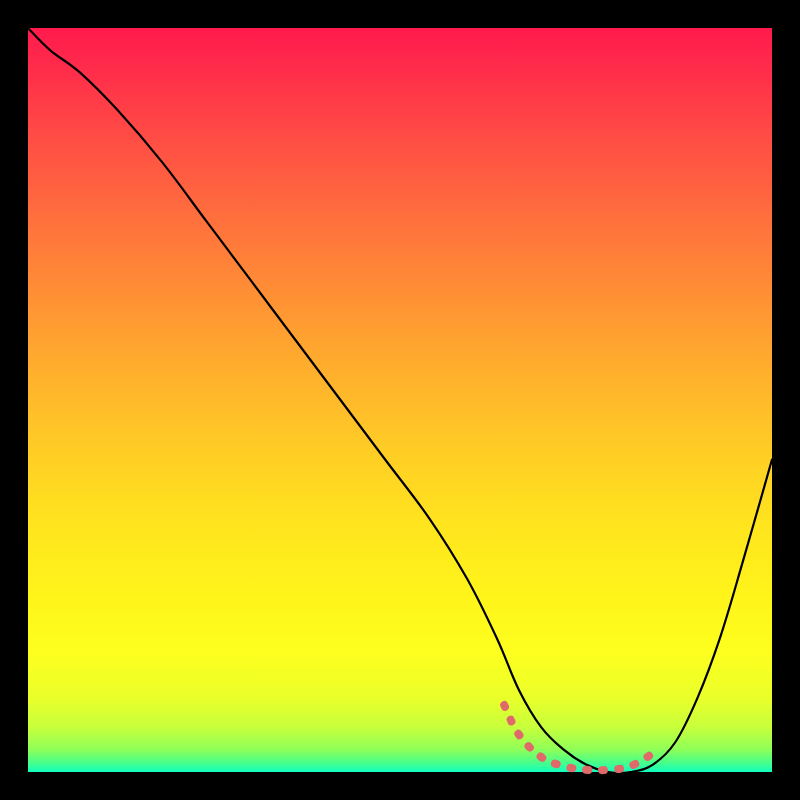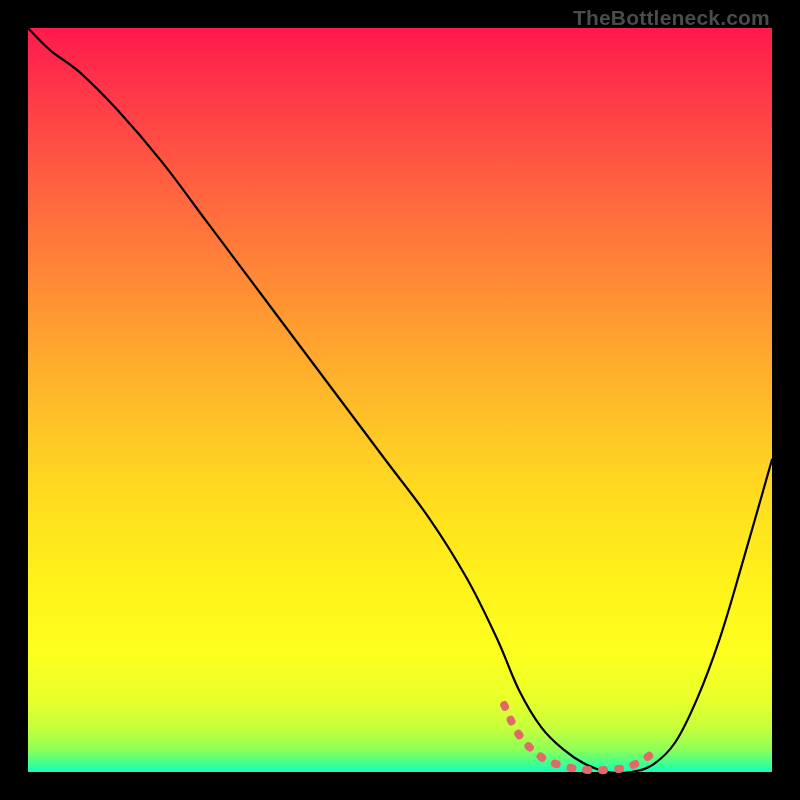--- a/index.html
+++ b/index.html
@@ -60,21 +60,20 @@
     width: 744px;
     height: 744px;
     overflow: visible;
   }
 </style>
 </head>
 <body>
 
 <div class="outer-frame">
 
-  <div class="attribution">TheBottleneck.com</div>
 
   <div class="plot-area">
     <svg class="overlay" viewBox="0 0 744 744" preserveAspectRatio="none">
       <path id="main-curve" fill="none" stroke="#000000" stroke-width="2.2" stroke-linejoin="round" stroke-linecap="round" d="M 0.00 0.00 C 4.02 4.02, 12.95 14.28, 22.32 22.32 C 31.69 30.36, 40.03 33.93, 52.08 44.64 C 64.13 55.35, 74.55 65.77, 89.28 81.84 C 104.01 97.91, 117.85 113.83, 133.92 133.92 C 149.99 154.01, 162.49 172.01, 178.56 193.44 C 194.63 214.87, 207.13 231.53, 223.20 252.96 C 239.27 274.39, 251.77 291.05, 267.84 312.48 C 283.91 333.91, 296.41 350.57, 312.48 372.00 C 328.55 393.43, 341.05 410.09, 357.12 431.52 C 373.19 452.95, 387.03 469.61, 401.76 491.04 C 416.49 512.47, 426.91 529.13, 438.96 550.56 C 451.01 571.99, 459.35 589.99, 468.72 610.08 C 478.09 630.17, 483.00 646.09, 491.04 662.16 C 499.08 678.23, 505.32 688.65, 513.36 699.36 C 521.40 710.07, 527.64 714.98, 535.68 721.68 C 543.72 728.38, 549.96 732.54, 558.00 736.56 C 566.04 740.58, 572.28 742.66, 580.32 744.00 C 588.36 745.34, 594.60 745.34, 602.64 744.00 C 610.68 742.66, 616.92 741.92, 624.96 736.56 C 633.00 731.20, 639.24 726.29, 647.28 714.24 C 655.32 702.19, 661.56 688.35, 669.60 669.60 C 677.64 650.85, 683.88 634.19, 691.92 610.08 C 699.96 585.97, 704.87 567.82, 714.24 535.68 C 723.61 503.54, 738.64 450.27, 744.00 431.52"></path>
       <path id="highlight-curve" fill="none" stroke="#e06a6a" stroke-width="8" stroke-linecap="round" stroke-linejoin="round" stroke-dasharray="2 14" d="M 476.16 677.04 C 478.84 682.40, 484.34 697.43, 491.04 706.80 C 497.74 716.17, 505.32 723.50, 513.36 729.12 C 521.40 734.74, 527.64 735.77, 535.68 738.05 C 543.72 740.32, 549.96 741.10, 558.00 741.77 C 566.04 742.44, 572.28 742.44, 580.32 741.77 C 588.36 741.10, 594.60 740.99, 602.64 738.05 C 610.68 735.10, 620.94 727.68, 624.96 725.40"></path>
     </svg>
   </div>
 
 </div>
 

